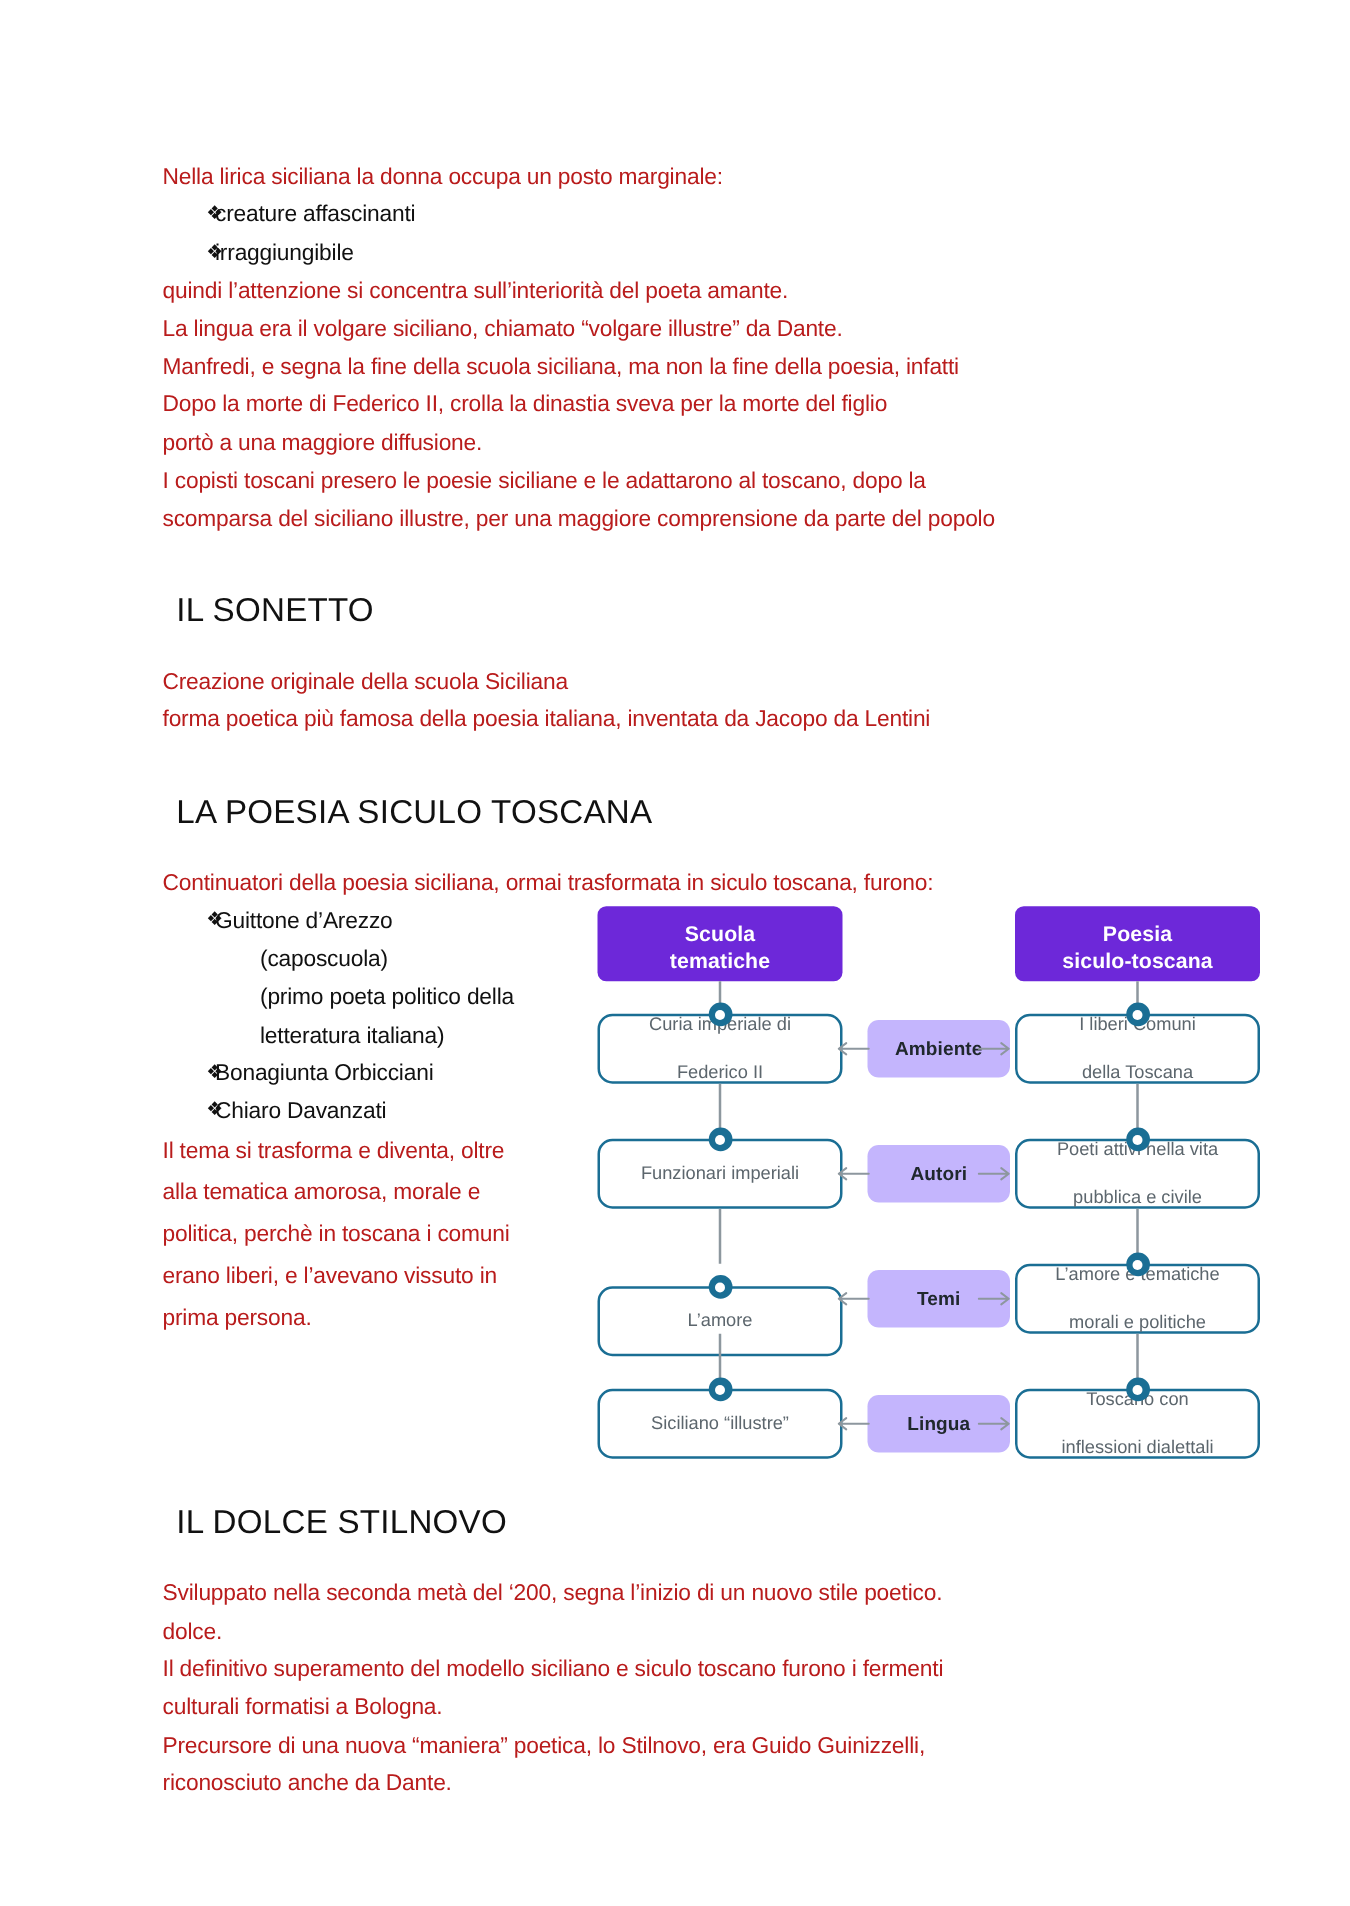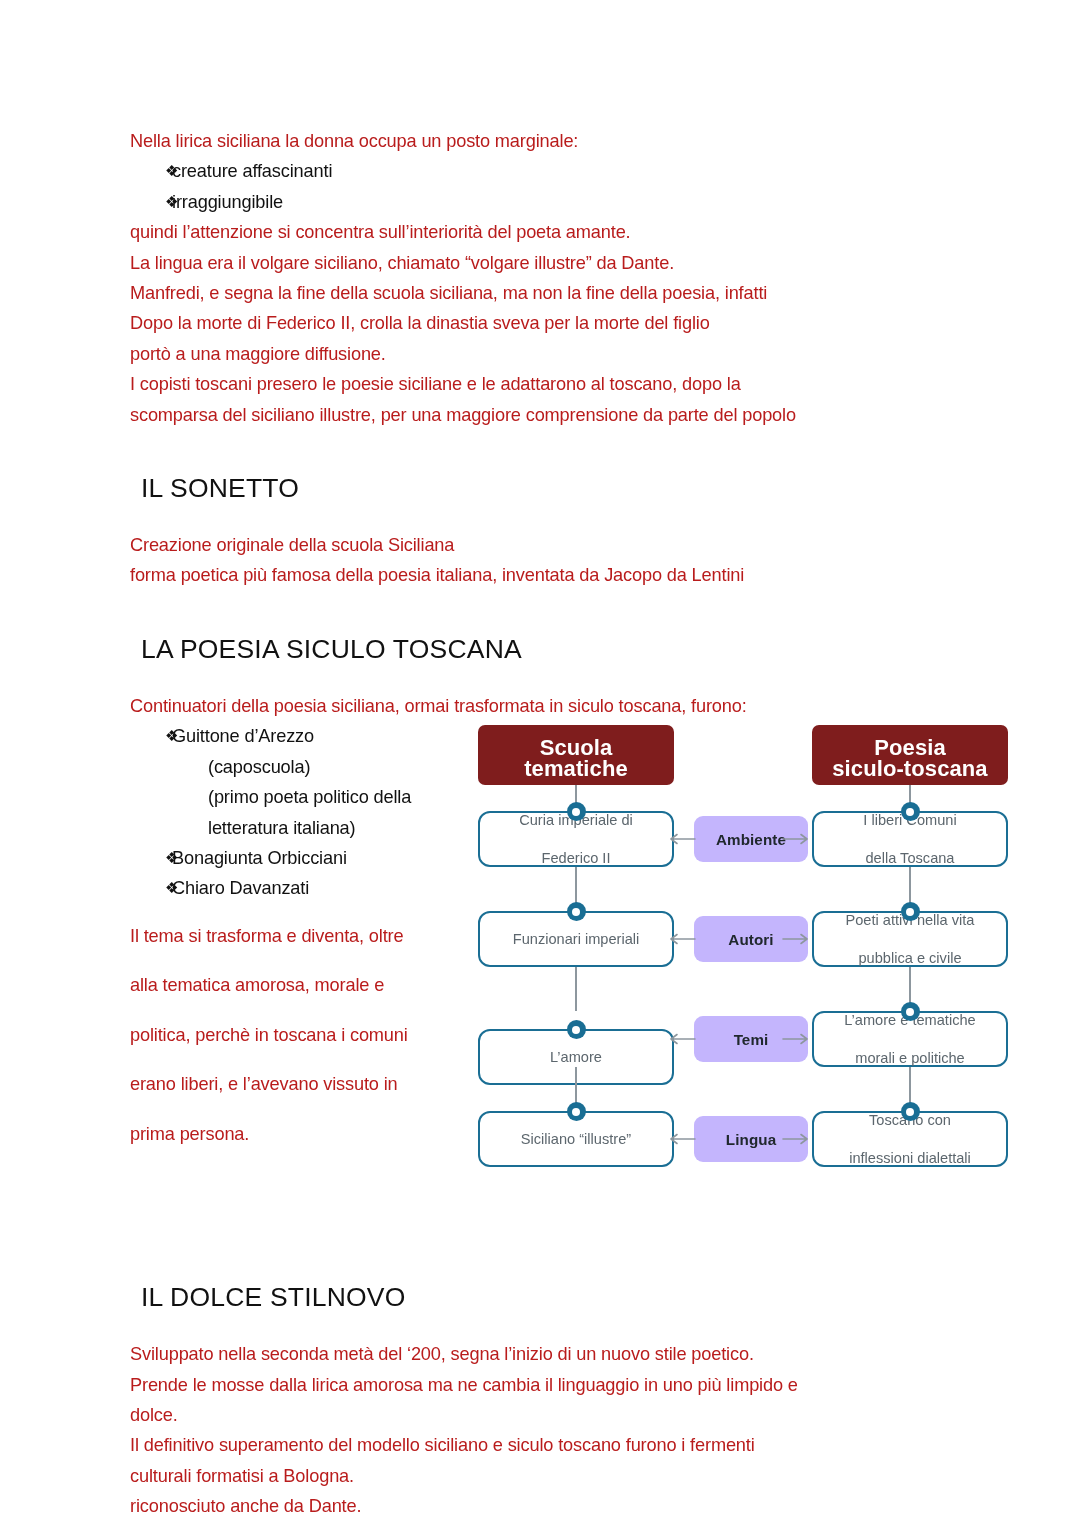--- a/index.html
+++ b/index.html
@@ -86,45 +86,44 @@
   }
   .left-col {
     width: 360px;
   }
   .left-col .para, .left-col li, .left-col .sub-line {
     font-size: 18.2px;
     line-height: 30.4px;
   }
   .left-col .flow-para {
     line-height: 33.5px;
-    margin-top: 16px;
   }
 
   
   .diagram {
     position: absolute;
     left: 348px;
     top: 4px;
     width: 530px;
     height: 420px;
   }
   .dg-col {
     position: absolute;
     top: 0;
     width: 196px;
   }
   .dg-col.left  { left: 0px; }
   .dg-col.right { left: 334px; }
 
   .dg-header {
-    background: #7f1d1d;
+    background: #6d28d9;
     color: #ffffff;
     border-radius: 7px;
     text-align: center;
-    font-size: 22px;
+    font-size: 17px;
     font-weight: 700;
     line-height: 21px;
     padding: 12px 6px 13px 6px;
     box-sizing: border-box;
     height: 60px;
     letter-spacing: 0.1px;
   }
 
   .dg-node {
     position: absolute;
@@ -421,21 +420,21 @@
       </div>
     </div>
 
     <div class="sp-30"></div>
     <div style="height:88px;"></div>
 
     <div class="bottom-block">
       <h2 class="heading">IL DOLCE STILNOVO</h2>
       <div class="sp-14"></div>
       <p class="para">Sviluppato nella seconda metà del ‘200, segna l’inizio di un nuovo stile poetico.</p>
-      <p class="para">Prende le mosse dalla lirica amorosa ma ne cambia il linguaggio in uno più limpido e</p>
       <p class="para">dolce.</p>
       <p class="para">Il definitivo superamento del modello siciliano e siculo toscano furono i fermenti</p>
       <p class="para">culturali formatisi a Bologna.</p>
+      <p class="para">Precursore di una nuova “maniera” poetica, lo Stilnovo, era Guido Guinizzelli,</p>
       <p class="para">riconosciuto anche da Dante.</p>
     </div>
 
   </div>
 </div>
 
 </body></html>

